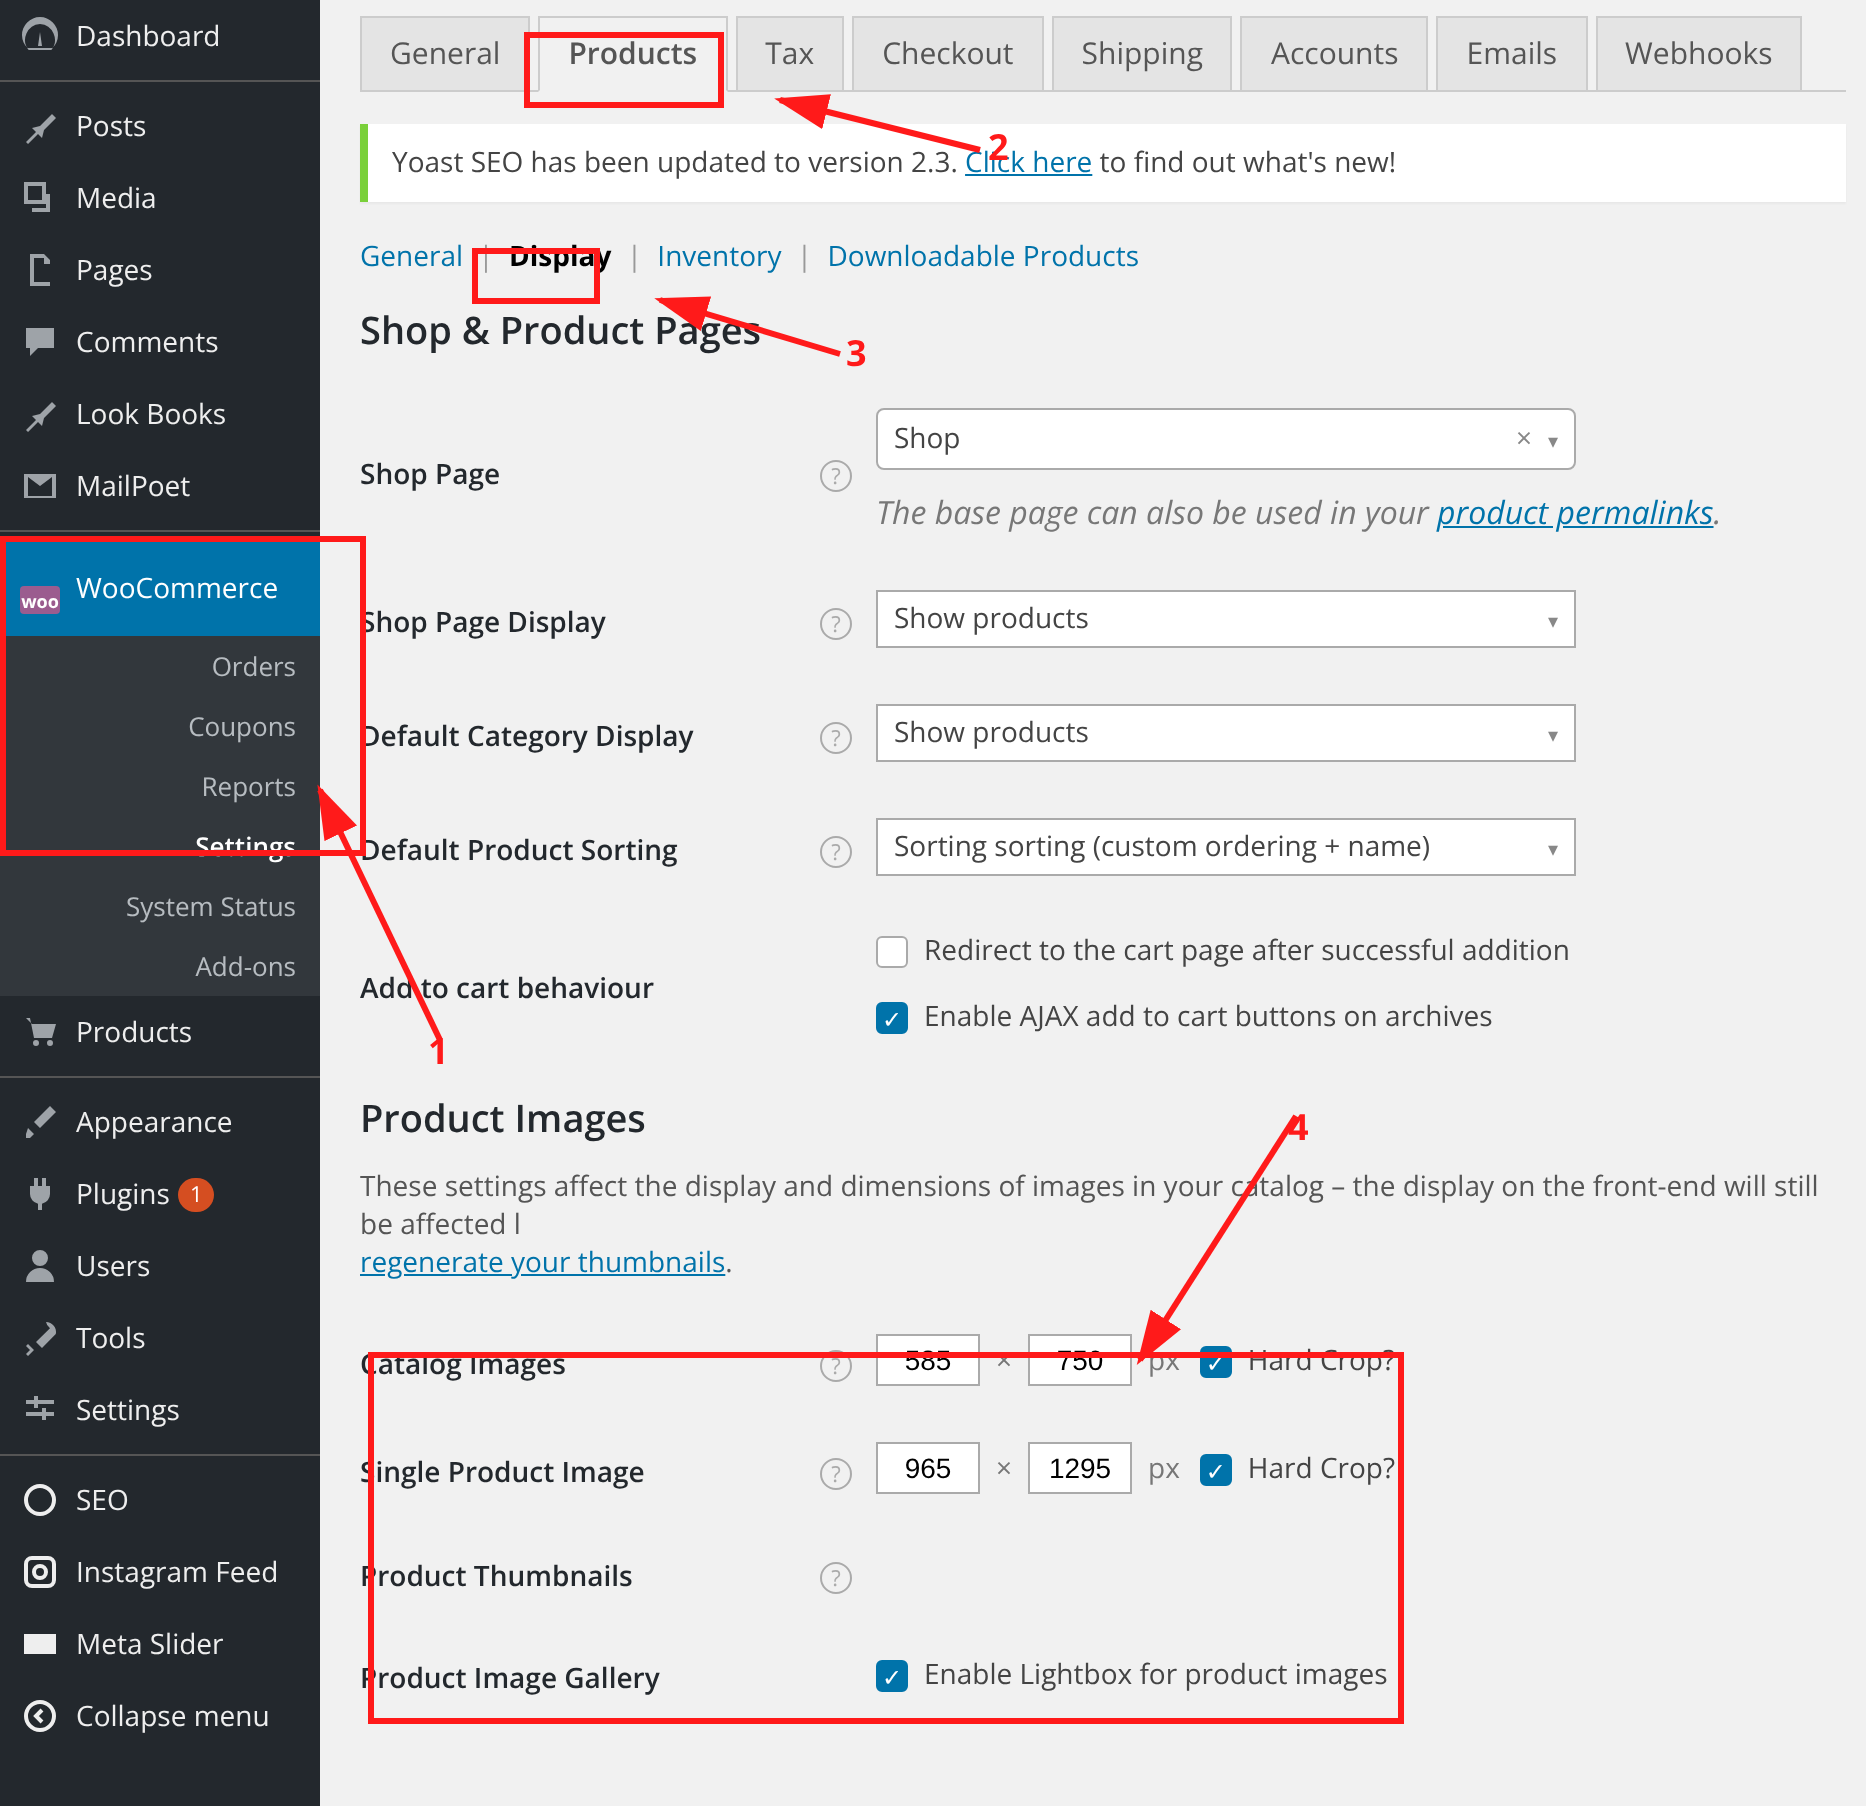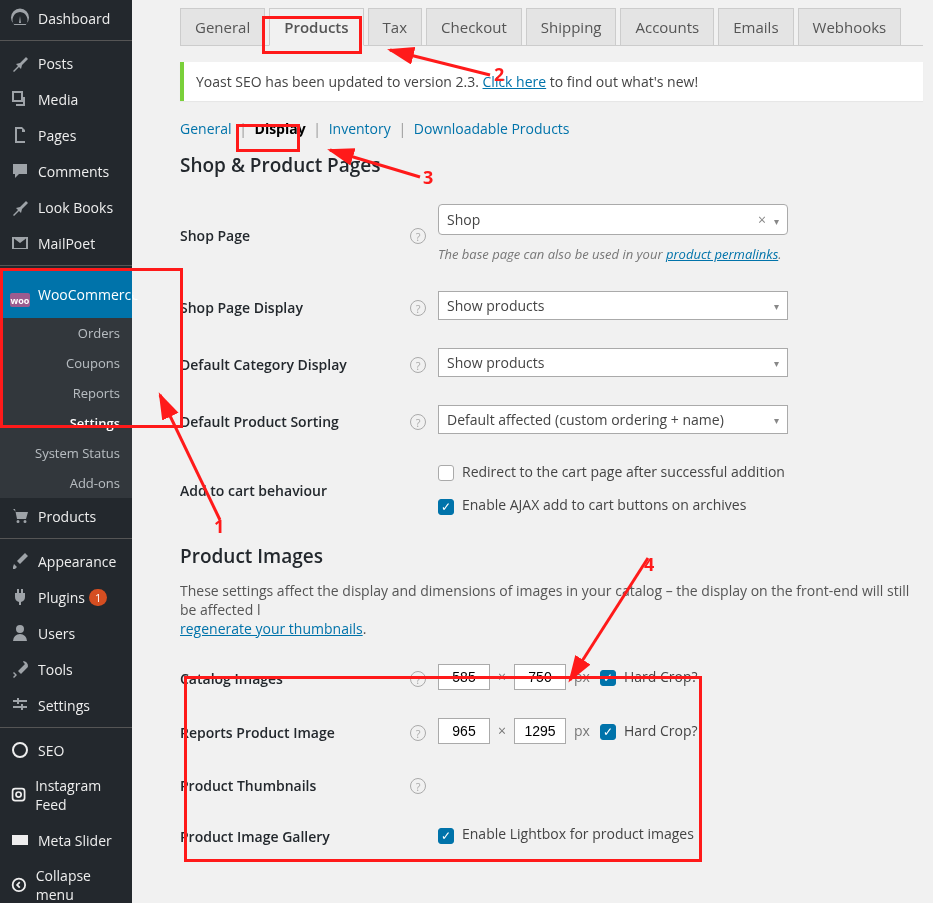--- a/index.html
+++ b/index.html
@@ -1,17 +1,17 @@
 <!DOCTYPE html>
 <html><head>
 <meta charset="utf-8">
 <style>
 * { box-sizing: border-box; margin: 0; padding: 0; }
 body { font-family: -apple-system, "Open Sans", sans-serif; font-size: 14px; background: #f1f1f1; color: #444; width: 933px; height: 903px; overflow: hidden; position: relative; }
-.sidebar { position: absolute; left: 0; top: 0; width: 132px; height: 100%; background: #23282d; color: #eee; }
+.sidebar { position: absolute; left: 0; top: 0; width: 160px; height: 100%; background: #23282d; color: #eee; }
 .sidebar .item { display: flex; align-items: center; padding: 8px 10px; cursor: pointer; color: #eee; font-size: 14px; }
 .sidebar .item.current { background: #0073aa; color: #fff; position: relative; }
 .sidebar .item.current::after { content: ""; position: absolute; right: -8px; top: 50%; margin-top: -8px; border: 8px solid transparent; border-right-color: #f1f1f1; }
 .sidebar .icon { width: 20px; height: 20px; margin-right: 8px; display: inline-flex; align-items: center; justify-content: center; fill: rgba(240,245,250,.6); }
 .sidebar .item.current .icon { fill: #fff; margin-top: 12px; }
 .sidebar .submenu { background: #32373c; }
 .sidebar .sub { padding: 6px 12px 6px 14px; color: rgba(240,245,250,.7); cursor: pointer; font-size: 13px; text-align: right; }
 .sidebar .sub.active { color: #fff; font-weight: 600; }
 .sidebar .sep { border-top: 1px solid #555; margin: 4px 0; }
 .wc-icon { background: #9b5c8f; color: #fff; font-size: 9px; font-weight: bold; border-radius: 2px; width: 20px; height: 14px; display: flex; align-items: center; justify-content: center; }
@@ -35,21 +35,21 @@
 .form-row { display: flex; align-items: center; padding: 14px 0; }
 .form-row .lbl { width: 230px; font-weight: 600; color: #23282d; padding-top: 4px; }
 .form-row .help { width: 16px; height: 16px; border: 1px solid #aaa; border-radius: 50%; text-align: center; font-size: 11px; color: #aaa; margin-right: 12px; margin-top: 5px; cursor: help; }
 .form-row .ctrl { flex: 1; }
 
 .select2 { background: #fff; border: 1px solid #aaa; border-radius: 4px; padding: 5px 8px; display: flex; align-items: center; justify-content: space-between; width: 350px; }
 .select { background: #fff; border: 1px solid #aaa; padding: 4px 8px; width: 350px; display: flex; justify-content: space-between; align-items: center; }
 .caret { font-size: 10px; color: #888; }
 .clearx { color: #888; margin-right: 8px; cursor: pointer; }
 
-.desc { font-style: italic; color: #777; margin-top: 10px; font-size: 13px; }
+.desc { font-style: italic; color: #777; margin-top: 10px; font-size: 16px; }
 .desc2 { color: #555; margin: 6px 0 12px; font-size: 14px; }
 
 .check { width: 16px; height: 16px; border: 1px solid #aaa; border-radius: 3px; display: inline-flex; align-items: center; justify-content: center; vertical-align: middle; margin-right: 8px; background: #fff; }
 .check.on { background: #0073aa; border-color: #0073aa; }
 .check.on::after { content: "✓"; color: #fff; font-size: 12px; }
 
 .numin { width: 52px; border: 1px solid #aaa; background: #fff; padding: 4px 6px; text-align: center; font-size: 14px; }
 .dimx { margin: 0 8px; color: #777; }
 .px { margin: 0 10px 0 8px; color: #777; }
 
@@ -280,21 +280,21 @@
           <span class="caret">▾</span>
         </div>
       </div>
   </div>
 
   <div class="form-row">
     <div class="lbl">Default Product Sorting</div>
     <div class="help">?</div>
     <div class="ctrl">
         <div class="select">
-          <span>Default affected (custom ordering + name)</span>
+          <span>Sorting sorting (custom ordering + name)</span>
           <span class="caret">▾</span>
         </div>
       </div>
   </div>
 
   <div class="form-row">
     <div class="lbl">Add to cart behaviour</div>
     <div style="width:28px"></div>
     <div class="ctrl">
       <div style="margin-bottom:14px"><span class="check"></span><span>Redirect to the cart page after successful addition</span></div>
@@ -307,21 +307,21 @@
 
   <div class="form-row">
     <div class="lbl">Catalog Images</div>
     <div class="help">?</div>
     <div class="ctrl">
       <input class="numin" value="585" style=""><span class="dimx">×</span><input class="numin" value="750" style=""><span class="px">px</span><span class="check on"></span><span>Hard Crop?</span>
     </div>
   </div>
 
   <div class="form-row">
-    <div class="lbl">Reports Product Image</div>
+    <div class="lbl">Single Product Image</div>
     <div class="help">?</div>
     <div class="ctrl">
       <input class="numin" value="965" style=""><span class="dimx">×</span><input class="numin" value="1295" style=""><span class="px">px</span><span class="check on"></span><span>Hard Crop?</span>
     </div>
   </div>
 
   <div class="form-row">
     <div class="lbl">Product Thumbnails</div>
     <div class="help">?</div>
   </div>

